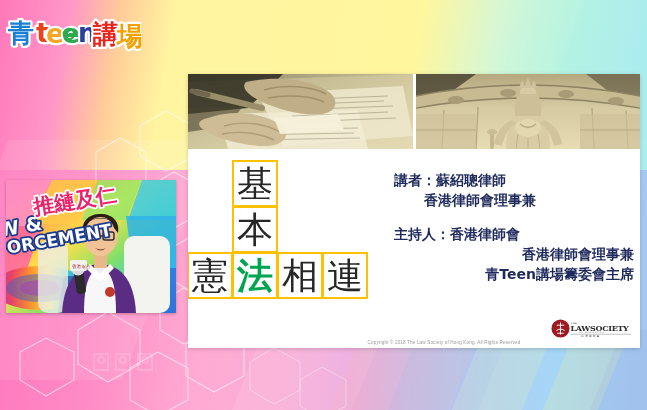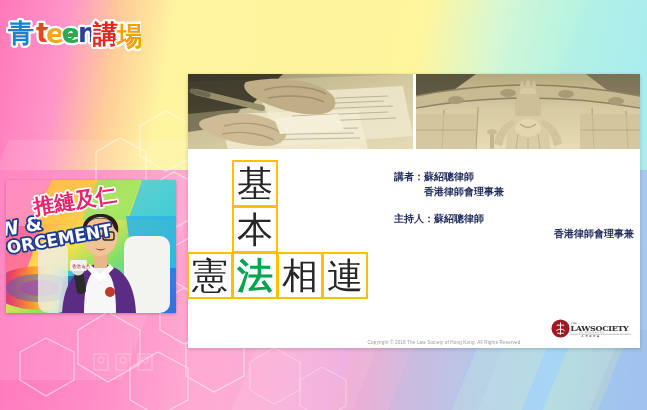--- a/index.html
+++ b/index.html
@@ -164,21 +164,21 @@
   .cell.green { color: #00A54F; font-weight: 700; }
 
   
   .credits {
     position: absolute;
     left: 206px; top: 96px;
     width: 240px;
     color: #1F2A5C;
     font-family: "DejaVu Sans", sans-serif;
     font-weight: 700;
-    font-size: 10px;
+    font-size: 14px;
     line-height: 1.45;
   }
   .credits .line { white-space: nowrap; }
   .credits .indent1 { padding-left: 30px; }
   .credits .indent2 { padding-left: 38px; text-align: right; }
   .credits .gap { height: 13px; }
 
   
   .ls-logo {
     position: absolute;
@@ -477,22 +477,23 @@
       <div class="cell" style="left:-1px; top:92px; width:46px; height:47px;">憲</div>
       <div class="cell green" style="left:44px; top:92px; width:46px; height:47px;">法</div>
       <div class="cell" style="left:89px; top:92px; width:46px; height:47px;">相</div>
       <div class="cell" style="left:134px; top:92px; width:46px; height:47px;">連</div>
     </div>
 
     <div class="credits">
       <div class="line">講者：蘇紹聰律師</div>
       <div class="line indent1">香港律師會理事兼</div>
       <div class="gap"></div>
-      <div class="line">主持人：蘇紹聰律師</div>
+      <div class="line">主持人：香港律師會</div>
       <div class="line indent2">香港律師會理事兼</div>
+      <div class="line indent2">青Teen講場籌委會主席</div>
     </div>
 
     <div class="ls-logo">
       <svg class="ls-seal" viewBox="0 0 40 40">
         <circle cx="20" cy="20" r="19" fill="#9E1B23"></circle>
         <g stroke="#ffffff" stroke-width="2" fill="none" stroke-linecap="round">
           <path d="M20 8 L20 32"></path>
           <path d="M13 13 L27 13"></path>
           <path d="M12 24 Q20 18 28 24"></path>
           <path d="M14 30 L26 30"></path>

